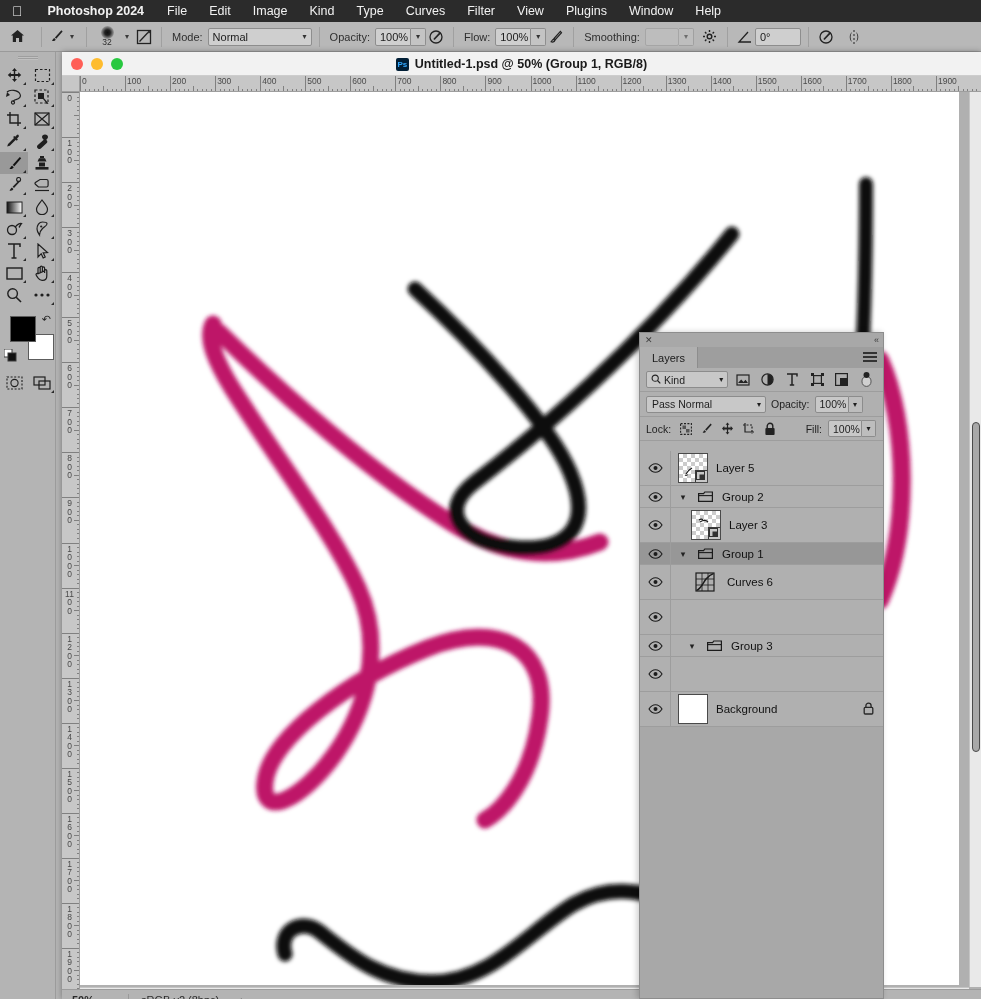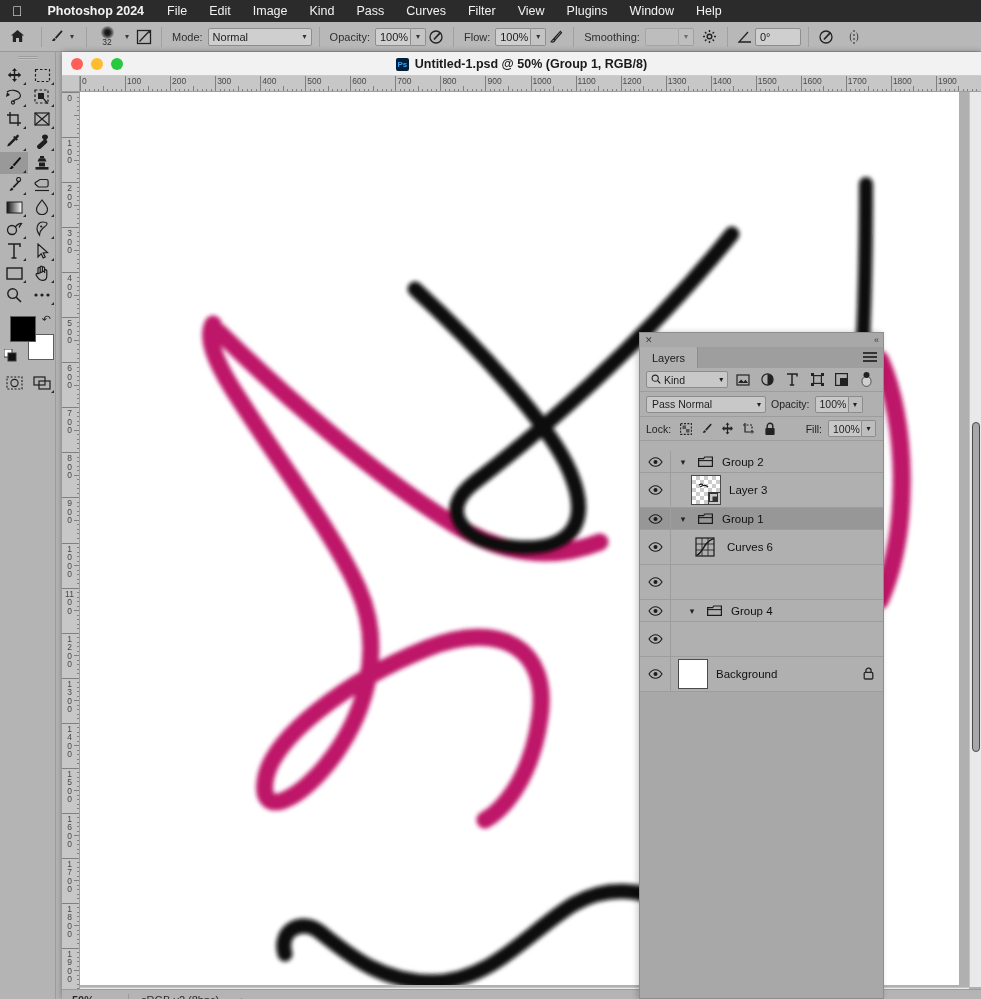--- a/index.html
+++ b/index.html
@@ -236,21 +236,21 @@
 </head>
 <body>
 
 <div id="macbar">
   <div class="apple"></div>
   <div class="appname">Photoshop 2024</div>
   <div class="mi">File</div>
   <div class="mi">Edit</div>
   <div class="mi">Image</div>
   <div class="mi">Kind</div>
-  <div class="mi">Pass</div>
+  <div class="mi">Type</div>
   <div class="mi">Curves</div>
   <div class="mi">Filter</div>
   <div class="mi">View</div>
   <div class="mi">Plugins</div>
   <div class="mi">Window</div>
   <div class="mi">Help</div>
 </div>
 
 <div id="optionsbar">
   <div class="home-icon">
@@ -1172,20 +1172,43 @@
     </div>
     <span class="lbl" style="margin-left:auto; margin-right:4px">Fill:</span>
     <div style="display:flex; margin-right:1px">
       <div class="numfield">100%</div>
       <div class="numchev">▾</div>
     </div>
   </div>
 
   <div id="layerlist">
 
+    <div class="layer">
+      <div class="eye">
+        <svg width="15" height="10" viewBox="0 0 15 10">
+            <path d="M7.5 0.7C3.6.7 1 5 1 5s2.6 4.3 6.5 4.3S14 5 14 5 11.4.7 7.5.7z" fill="none" stroke="#1c1c1c" stroke-width="1.1"></path>
+            <circle cx="7.5" cy="5" r="2" fill="#1c1c1c"></circle>
+          </svg>
+      </div>
+      <div class="body">
+        <div class="thumb">
+          <svg width="28" height="28" viewBox="0 0 28 28">
+              <path d="M7 20c2-3 4-5 6-6" stroke="#1b1b1b" stroke-width="1.3" fill="none"></path>
+              <path d="M6 21c1 .6 2 .4 2.5-.6" stroke="#1b1b1b" stroke-width="1.1" fill="none"></path>
+            </svg>
+          <span class="linkbadge">
+            <svg width="9" height="9" viewBox="0 0 9 9">
+                <rect x="0.5" y="0.5" width="8" height="8" fill="none" stroke="#333" stroke-width="1"></rect>
+                <rect x="3.5" y="3.5" width="5" height="5" fill="#333"></rect>
+              </svg>
+          </span>
+        </div>
+        <span class="lname">Layer 5</span>
+      </div>
+    </div>
 
     <div class="layer" style="height:22px">
       <div class="eye">
         <svg width="15" height="10" viewBox="0 0 15 10">
             <path d="M7.5 0.7C3.6.7 1 5 1 5s2.6 4.3 6.5 4.3S14 5 14 5 11.4.7 7.5.7z" fill="none" stroke="#1c1c1c" stroke-width="1.1"></path>
             <circle cx="7.5" cy="5" r="2" fill="#1c1c1c"></circle>
           </svg>
       </div>
       <div class="body">
         <span class="disc">▾</span>
@@ -1279,21 +1302,21 @@
           </svg>
       </div>
       <div class="body ind1" style="padding-left:16px">
         <span class="disc">▾</span>
         <span class="folder-ic">
           <svg width="15" height="12" viewBox="0 0 15 12">
               <path d="M0.6 2.6h5L6.8 1h7.6v9.4H0.6z" fill="none" stroke="#1c1c1c" stroke-width="1.2"></path>
               <path d="M0.6 4.6h13.8" stroke="#1c1c1c" stroke-width="1.1"></path>
             </svg>
         </span>
-        <span class="lname">Group 4</span>
+        <span class="lname">Group 3</span>
       </div>
     </div>
 
     <div class="layer">
       <div class="eye">
         <svg width="15" height="10" viewBox="0 0 15 10">
             <path d="M7.5 0.7C3.6.7 1 5 1 5s2.6 4.3 6.5 4.3S14 5 14 5 11.4.7 7.5.7z" fill="none" stroke="#1c1c1c" stroke-width="1.1"></path>
             <circle cx="7.5" cy="5" r="2" fill="#1c1c1c"></circle>
           </svg>
       </div>

